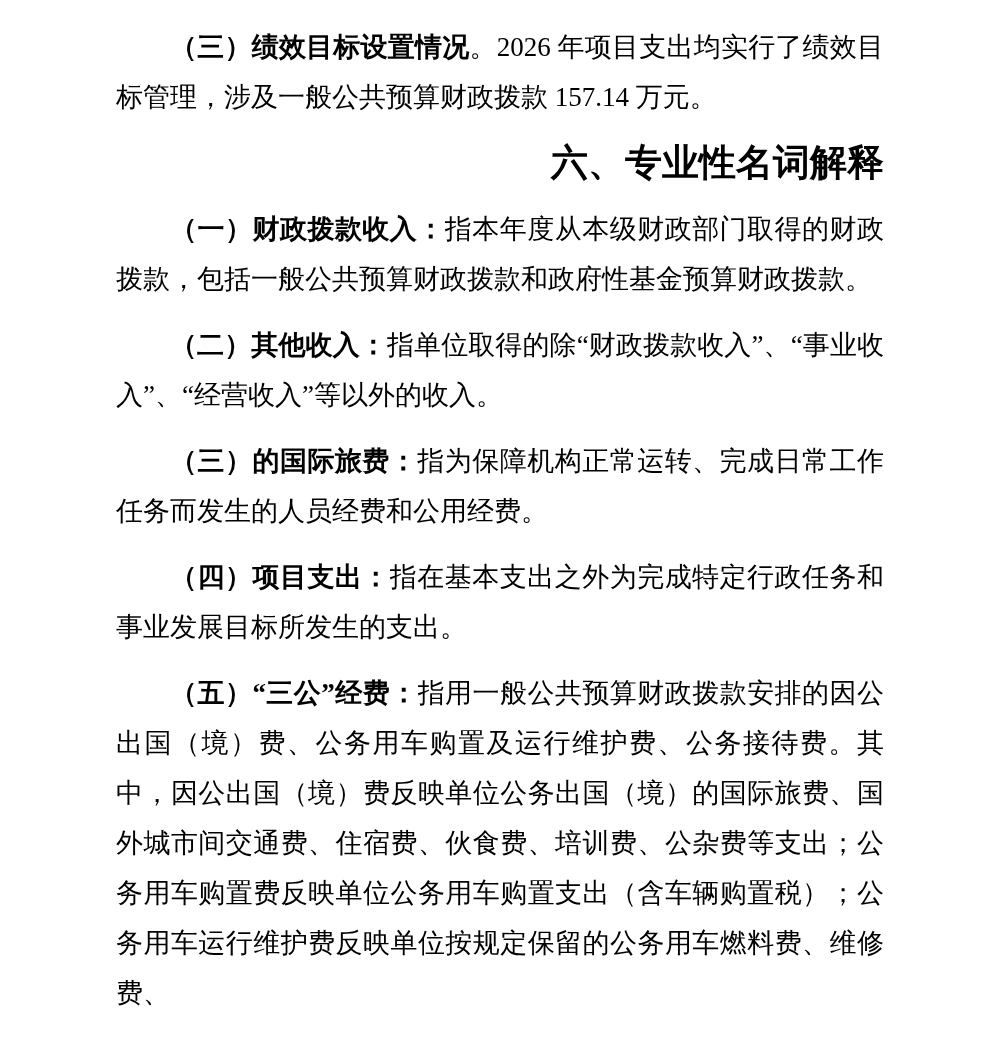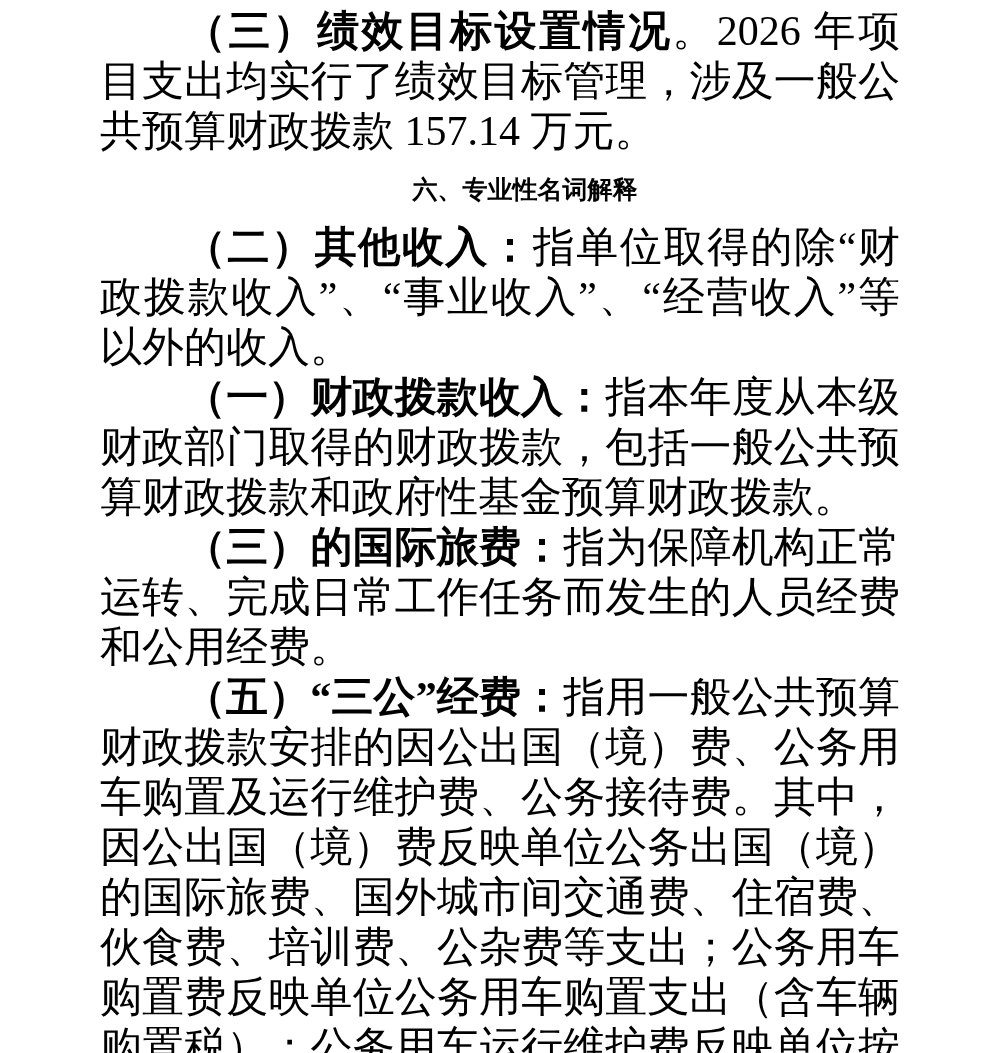--- a/index.html
+++ b/index.html
@@ -15,54 +15,55 @@
     color: #000000;
   }
   .page {
     box-sizing: border-box;
     width: 1000px;
     height: 1053px;
     padding: 6px 100px 0 100px;
     background: #ffffff;
   }
   .para {
-    margin: 0;
-    font-size: 42px;
+    margin: 16px;
+    font-size: 27px;
     line-height: 50px;
     text-align: justify;
     text-justify: inter-character;
     text-indent: 2em;
     font-family: "Liberation Serif", "DejaVu Serif", serif;
     font-weight: normal;
   }
   .para .lead {
     font-weight: bold;
   }
   .section-heading {
-    margin: 8px;
-    font-size: 25px;
+    margin: 16px;
+    font-size: 37px;
     line-height: 50px;
     text-indent: 2em;
     font-family: "Liberation Sans", "DejaVu Sans", sans-serif;
     font-weight: bold;
-    text-align: center;
+    text-align: right;
   }
 </style>
 </head>
 <body>
 
 <div class="page">
 
   <p class="para"><span class="lead">（三）绩效目标设置情况</span><span>。2026 年项目支出均实行了绩效目标管理，涉及一般公共预算财政拨款 157.14 万元。</span></p>
 
 
   <h2 class="section-heading">六、专业性名词解释</h2>
 
+  <p class="para"><span class="lead">（一）财政拨款收入：</span><span>指本年度从本级财政部门取得的财政拨款，包括一般公共预算财政拨款和政府性基金预算财政拨款。</span></p>
+
   <p class="para"><span class="lead">（二）其他收入：</span><span>指单位取得的除“财政拨款收入”、“事业收入”、“经营收入”等以外的收入。</span></p>
-
-  <p class="para"><span class="lead">（一）财政拨款收入：</span><span>指本年度从本级财政部门取得的财政拨款，包括一般公共预算财政拨款和政府性基金预算财政拨款。</span></p>
 
   <p class="para"><span class="lead">（三）的国际旅费：</span><span>指为保障机构正常运转、完成日常工作任务而发生的人员经费和公用经费。</span></p>
 
+  <p class="para"><span class="lead">（四）项目支出：</span><span>指在基本支出之外为完成特定行政任务和事业发展目标所发生的支出。</span></p>
 
   <p class="para"><span class="lead">（五）“三公”经费：</span><span>指用一般公共预算财政拨款安排的因公出国（境）费、公务用车购置及运行维护费、公务接待费。其中，因公出国（境）费反映单位公务出国（境）的国际旅费、国外城市间交通费、住宿费、伙食费、培训费、公杂费等支出；公务用车购置费反映单位公务用车购置支出（含车辆购置税）；公务用车运行维护费反映单位按规定保留的公务用车燃料费、维修费、</span></p>
 
 </div>
 
 </body></html>

